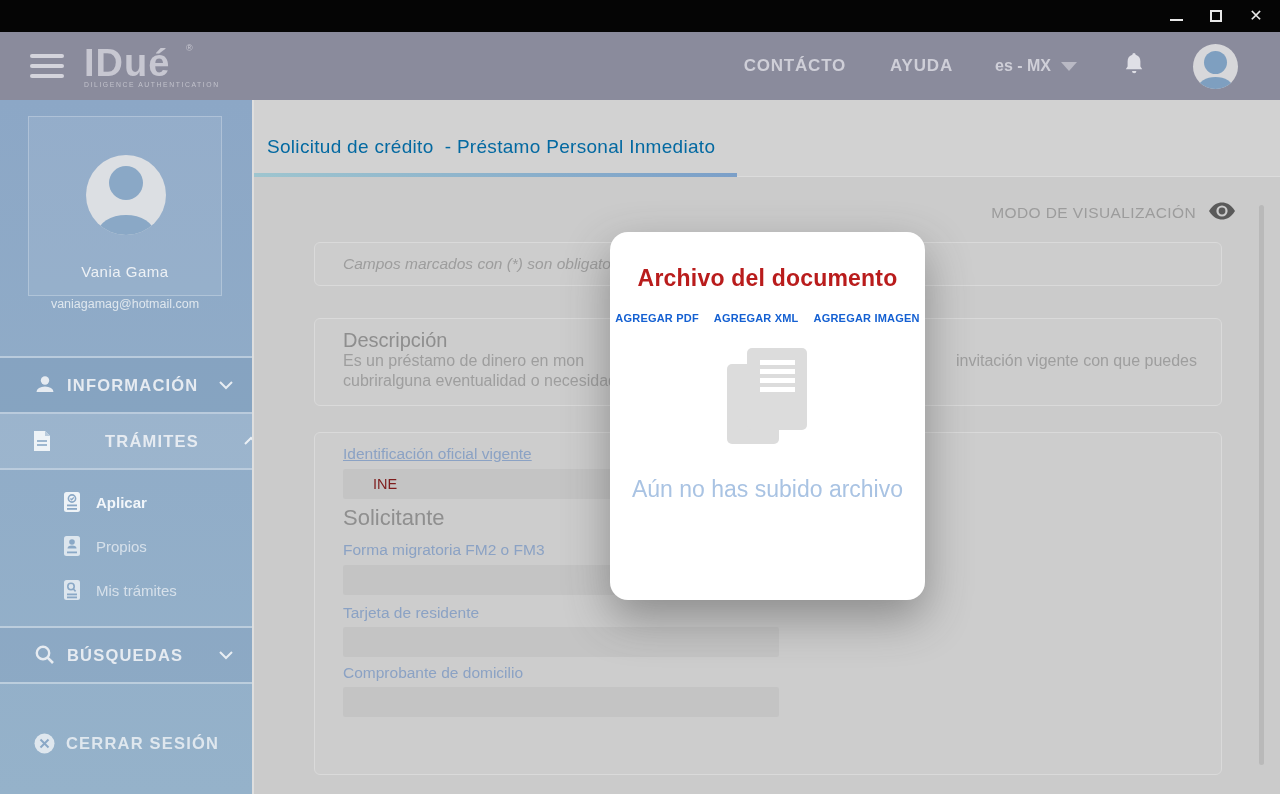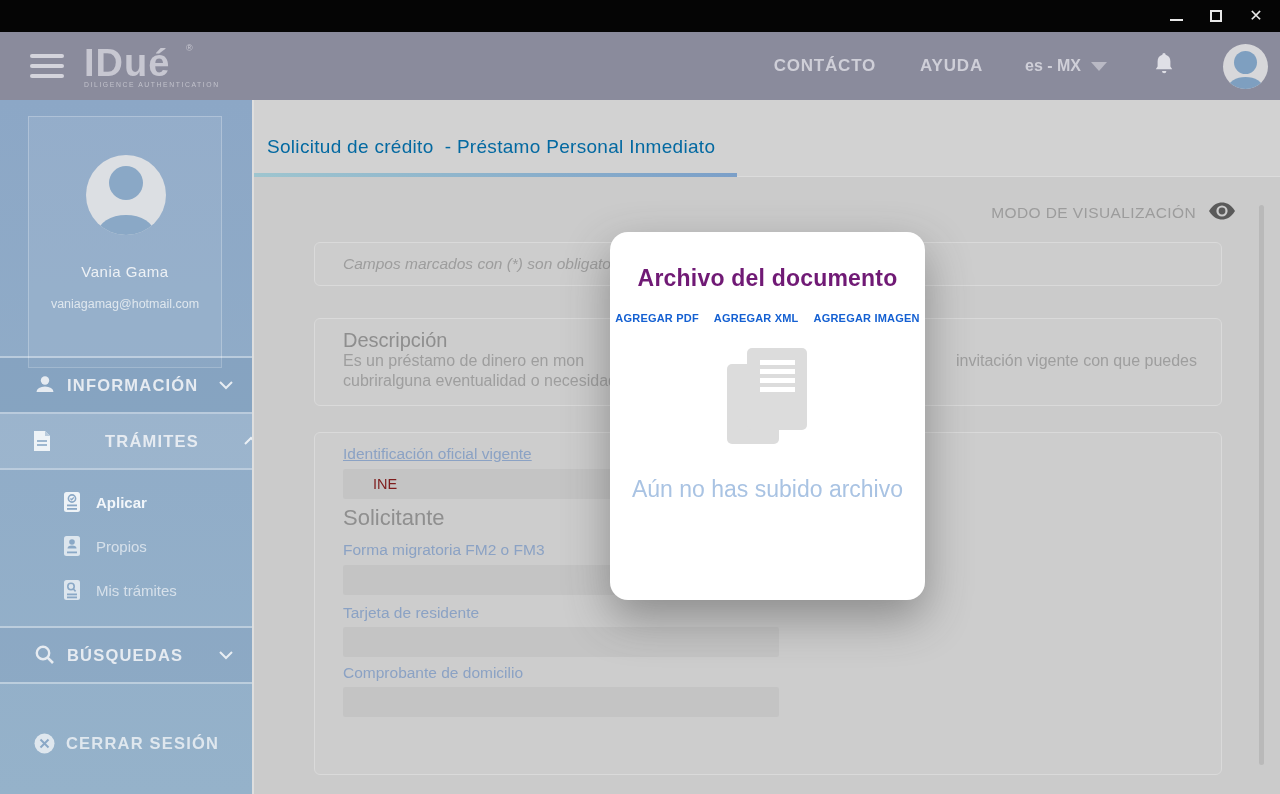--- a/index.html
+++ b/index.html
@@ -17,35 +17,35 @@
 
   
   .header { position:absolute; left:0; top:32px; width:1280px; height:68px; background:#8a8b9c;
             display:flex; align-items:center; }
   .hamburger { margin-left:30px; width:34px; display:flex; flex-direction:column; gap:6px; }
   .hamburger span { display:block; height:4px; border-radius:2px; background:#d4d4dc; }
   .logo-block { margin-left:20px; position:relative; color:#c7c7d1; }
   .brand { font-size:38px; font-weight:bold; letter-spacing:1px; line-height:36px; }
   .registered { position:absolute; top:-2px; left:102px; font-size:9px; }
   .tagline { font-size:6.8px; letter-spacing:1.6px; margin-top:0; color:#c2c2cc; }
-  .header-right { margin-left:auto; display:flex; align-items:center; padding-right:12px; }
+  .header-right { margin-left:auto; display:flex; align-items:center; padding-right:42px; }
   .hnav { color:#cfcfd8; font-weight:bold; font-size:17px; letter-spacing:0.8px; cursor:pointer; }
   .hnav.contact { margin-right:44px; }
   .hnav.help { margin-right:42px; }
   .lang { display:flex; align-items:center; color:#cfcfd8; font-size:16px; font-weight:bold; margin-right:46px; cursor:pointer; }
   .lang-caret { width:0; height:0; margin-left:10px; border-left:8px solid transparent; border-right:8px solid transparent; border-top:9px solid #b9b9c4; }
   .bell { margin-right:48px; cursor:pointer; }
   .avatar-hdr { width:45px; height:45px; border-radius:50%; background:#d7d7da; position:relative; overflow:hidden; cursor:pointer; }
   .avatar-hdr .head { position:absolute; left:11px; top:7px; width:23px; height:23px; border-radius:50%; background:#7e9fc0; }
   .avatar-hdr .torso { position:absolute; left:5px; bottom:-10px; width:35px; height:22px; border-radius:50%; background:#7e9fc0; }
 
   
   .sidebar { position:absolute; left:0; top:100px; width:252px; height:694px;
              background:linear-gradient(180deg,#8ca7c6 0%,#95b2ca 100%); }
-  .profile-card { position:absolute; left:28px; top:16px; width:194px; height:252px;
+  .profile-card { position:absolute; left:28px; top:16px; width:194px; height:180px;
                   background:rgba(255,255,255,0.07); border:1px solid rgba(255,255,255,0.25); }
   .avatar-big { position:absolute; left:57px; top:38px; width:80px; height:80px; border-radius:50%; background:#dcdfe3; overflow:hidden; }
   .avatar-big .head { position:absolute; left:23px; top:11px; width:34px; height:34px; border-radius:50%; background:#8aa8c6; }
   .avatar-big .torso { position:absolute; left:12px; bottom:-16px; width:56px; height:36px; border-radius:50%; background:#8aa8c6; }
   .profile-name { position:absolute; left:0; top:146px; width:100%; text-align:center; color:#edf1f5; font-size:15px; letter-spacing:0.5px; }
   .profile-email { position:absolute; left:0; top:180px; width:100%; text-align:center; color:#dfe7ee; font-size:12.5px; }
 
   .nav { position:absolute; left:0; top:256px; width:252px; }
   .nav-divider { height:2px; background:rgba(255,255,255,0.38); }
   .nav-row { height:54px; display:flex; align-items:center; cursor:pointer; }
@@ -89,21 +89,21 @@
   .head-sol { top:72px; }
   .lab2 { top:108px; } .inp2 { top:132px; }
   .lab3 { top:171px; } .inp3 { top:194px; }
   .lab4 { top:231px; } .inp4 { top:254px; }
 
   .scroll-thumb { position:absolute; left:1259px; top:205px; width:5px; height:560px; border-radius:3px; background:#b9b9b9; }
 
   
   .modal { position:absolute; left:610px; top:232px; width:315px; height:368px; background:#ffffff; border-radius:18px;
            box-shadow:0 18px 45px rgba(60,60,60,0.45); display:flex; flex-direction:column; align-items:center; z-index:10; }
-  .modal-title { margin-top:33px; font-size:23px; font-weight:600; color:#701a75; letter-spacing:0.2px; }
+  .modal-title { margin-top:33px; font-size:23px; font-weight:600; color:#b91c1c; letter-spacing:0.2px; }
   .modal-links { margin-top:20px; display:flex; gap:15px; }
   .modal-link { font-size:11px; font-weight:bold; color:#1460d2; letter-spacing:0.2px; cursor:pointer; }
   .doc-icon { margin-top:24px; position:relative; width:86px; height:100px; }
   .doc-back { position:absolute; left:2px; top:16px; width:52px; height:80px; background:#dcdcdc; border-radius:5px; }
   .doc-front { position:absolute; left:22px; top:0; width:60px; height:82px; background:#dcdcdc; border-radius:5px; }
   .doc-front .dline { position:absolute; left:13px; width:35px; height:4.5px; background:#ffffff; }
   .dl1 { top:12px; } .dl2 { top:21px; } .dl3 { top:30px; } .dl4 { top:39px; }
   .modal-hint { margin-top:28px; font-size:23px; color:#a9c3e3; font-weight:500; }
   .modal-actions { margin-top:22px; display:grid; grid-template-columns:152px 163px; row-gap:9px; text-align:center; align-items:center; }
   .act-muted { font-size:11px; font-weight:bold; color:#cbcbcb; letter-spacing:0.5px; }

